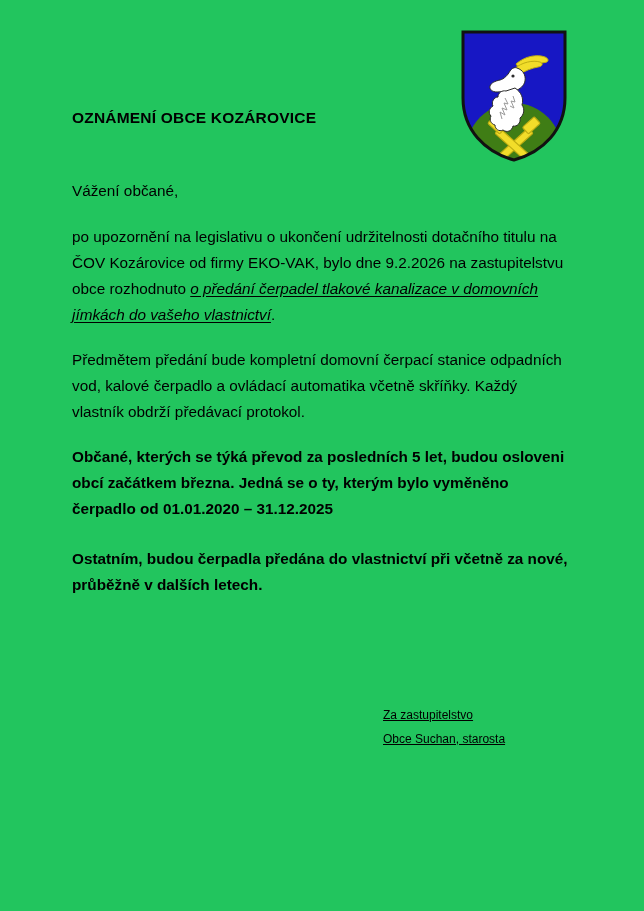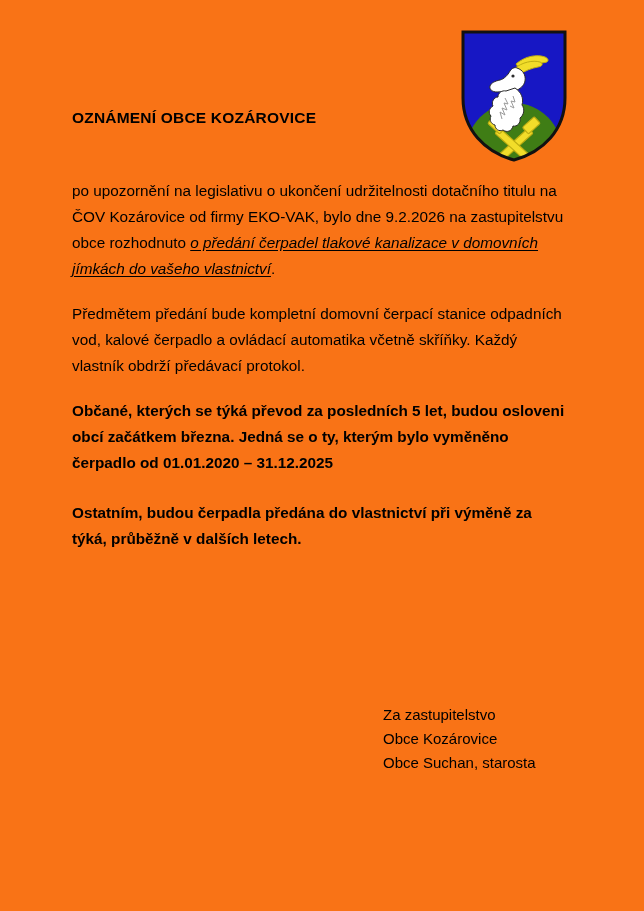--- a/index.html
+++ b/index.html
@@ -13,21 +13,21 @@
     position: relative;
     font-family: "Liberation Sans", sans-serif;
     color: #000000;
     overflow: hidden;
   }
 
   .page {
     position: relative;
     width: 644px;
     height: 911px;
-    background: #f97316;
+    background: #22c55e;
   }
 
   
   .crest {
     position: absolute;
     left: 461px;
     top: 30px;
     width: 106px;
     height: 132px;
   }
@@ -69,22 +69,23 @@
     font-style: italic;
     text-decoration: underline;
     text-underline-offset: 2px;
   }
 
   
   .signature {
     position: absolute;
     left: 383px;
     top: 703px;
-    font-size: 15px;
+    font-size: 12px;
     line-height: 24px;
+    text-decoration: underline;
   }
   .sig-line { white-space: nowrap; }
 </style>
 </head>
 <body>
 
 <div class="page">
 
   <div class="crest">
     <svg viewBox="0 0 106 132" xmlns="http://www.w3.org/2000/svg" aria-hidden="true">
@@ -132,30 +133,30 @@
       </g>
 
       <path d="M2,2 H104 V68 C104,100 82,122 53,130 C24,122 2,100 2,68 Z" fill="none" stroke="#111111" stroke-width="3"></path>
     </svg>
   </div>
 
   <div class="doc-title">OZNÁMENÍ OBCE KOZÁROVICE</div>
 
   <div class="body-block">
 
+    <p class="para greet">Vážení občané,</p>
 
     <p class="para"><span>po upozornění na legislativu o ukončení udržitelnosti dotačního titulu na ČOV Kozárovice od firmy EKO-VAK, bylo dne 9.2.2026 na zastupitelstvu obce rozhodnuto </span><span class="em-under">o předání čerpadel tlakové kanalizace v domovních jímkách do vašeho vlastnictví</span><span>.</span></p>
 
     <p class="para">Předmětem předání bude kompletní domovní čerpací stanice odpadních vod, kalové čerpadlo a ovládací automatika včetně skříňky. Každý vlastník obdrží předávací protokol.</p>
 
 
     <p class="para bold">Občané, kterých se týká převod za posledních 5 let, budou osloveni obcí začátkem března. Jedná se o ty, kterým bylo vyměněno čerpadlo od 01.01.2020 – 31.12.2025</p>
 
-    <p class="para bold-last">Ostatním, budou čerpadla předána do vlastnictví při výměně za týká, průběžně v dalších letech.</p>
+    <p class="para bold-last">Ostatním, budou čerpadla předána do vlastnictví při včetně za nové, průběžně v dalších letech.</p>
   </div>
 
   <div class="signature">
     <div class="sig-line">Za zastupitelstvo</div>
-    <div class="sig-line">Obce Kozárovice</div>
     <div class="sig-line">Obce Suchan, starosta</div>
   </div>
 
 </div>
 
 </body></html>

